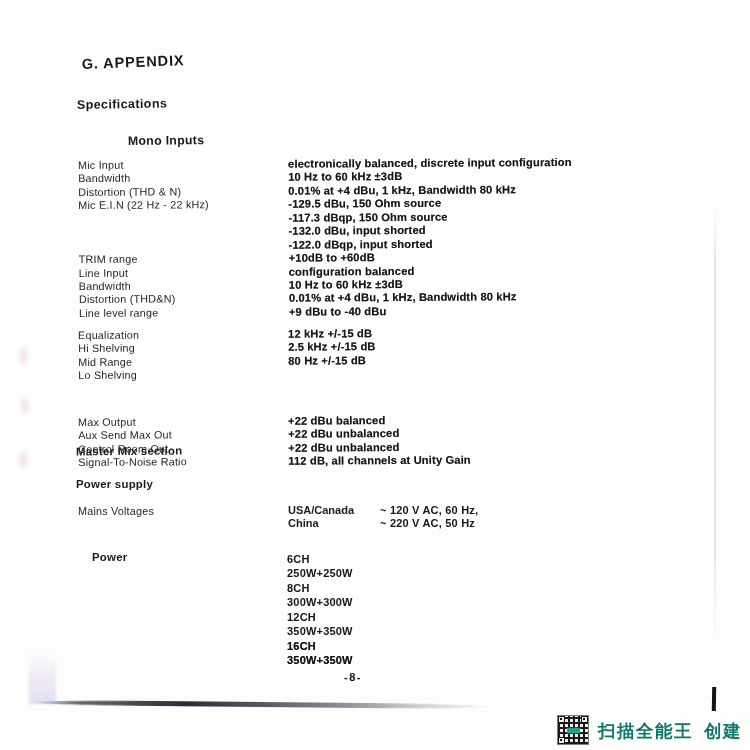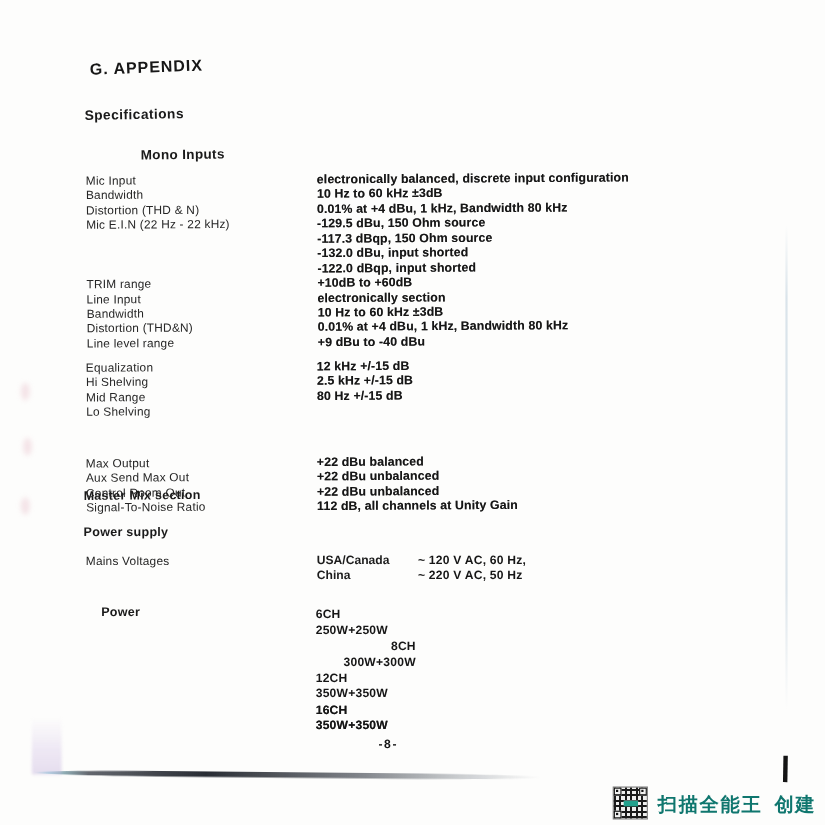--- a/index.html
+++ b/index.html
@@ -19,21 +19,21 @@
   .block{position:absolute;left:78px;transform:rotate(-.35deg);transform-origin:left top;}
   .row{display:flex;align-items:flex-start;height:13.45px;}
   .label{width:210px;flex:0 0 210px;font-size:10.8px;color:#262626;letter-spacing:.2px;white-space:nowrap;}
   .value{font-size:11.2px;font-weight:bold;color:#161616;letter-spacing:.12px;white-space:nowrap;text-shadow:0 0 .4px rgba(20,20,20,.55);}
   .mains-row{display:flex;height:13.3px;}
   .mains-region{width:92px;flex:0 0 92px;font-size:11px;font-weight:bold;color:#1c1c1c;white-space:nowrap;}
   .mains-value{font-size:11px;font-weight:bold;color:#161616;white-space:nowrap;letter-spacing:.2px;}
   .power-cols{display:flex;align-items:flex-start;flex-direction:column;}
   .power-col{font-size:11px;font-weight:bold;color:#161616;white-space:nowrap;line-height:13.5px;letter-spacing:.2px;}
   .power-col:nth-of-type(1){width:94px;}
-  .power-col:nth-of-type(2){width:91px;transform:translateY(2px);text-align:right;}
+  .power-col:nth-of-type(2){width:91px;transform:translateY(2px);}
   .power-col:nth-of-type(3){width:94px;transform:translateY(4px);}
   .power-col:nth-of-type(4){transform:translateY(6px);text-shadow:0 0 .5px rgba(10,10,10,.8);}
   .page-num{font-size:11px;font-weight:bold;letter-spacing:1.5px;color:#141414;}
   
   .vline-faint{left:714px;top:205px;width:2px;height:440px;background:linear-gradient(to bottom,rgba(170,195,210,0),rgba(165,190,208,.4) 15%,rgba(160,185,205,.35) 75%,rgba(170,195,210,0));}
   .vtick{left:712px;top:687px;width:3.5px;height:24px;background:#141414;transform:rotate(1deg);}
   .bottom-shadow{
     left:30px;top:702px;width:462px;height:5px;border-radius:60%/100%;
     background:linear-gradient(to right,
       rgba(120,200,210,0) 0%, rgba(105,190,205,.55) 3%,
@@ -102,21 +102,21 @@
       <span class="value">-122.0 dBqp, input shorted</span>
     </div>
 
     <div class="row">
       <span class="label">TRIM range</span>
       <span class="value">+10dB to +60dB</span>
     </div>
 
     <div class="row">
       <span class="label">Line Input</span>
-      <span class="value">electronically section</span>
+      <span class="value">configuration balanced</span>
     </div>
 
     <div class="row">
       <span class="label">Bandwidth</span>
       <span class="value">10 Hz to 60 kHz ±3dB</span>
     </div>
 
     <div class="row">
       <span class="label">Distortion (THD&amp;N)</span>
       <span class="value">0.01% at +4 dBu, 1 kHz, Bandwidth 80 kHz</span>

